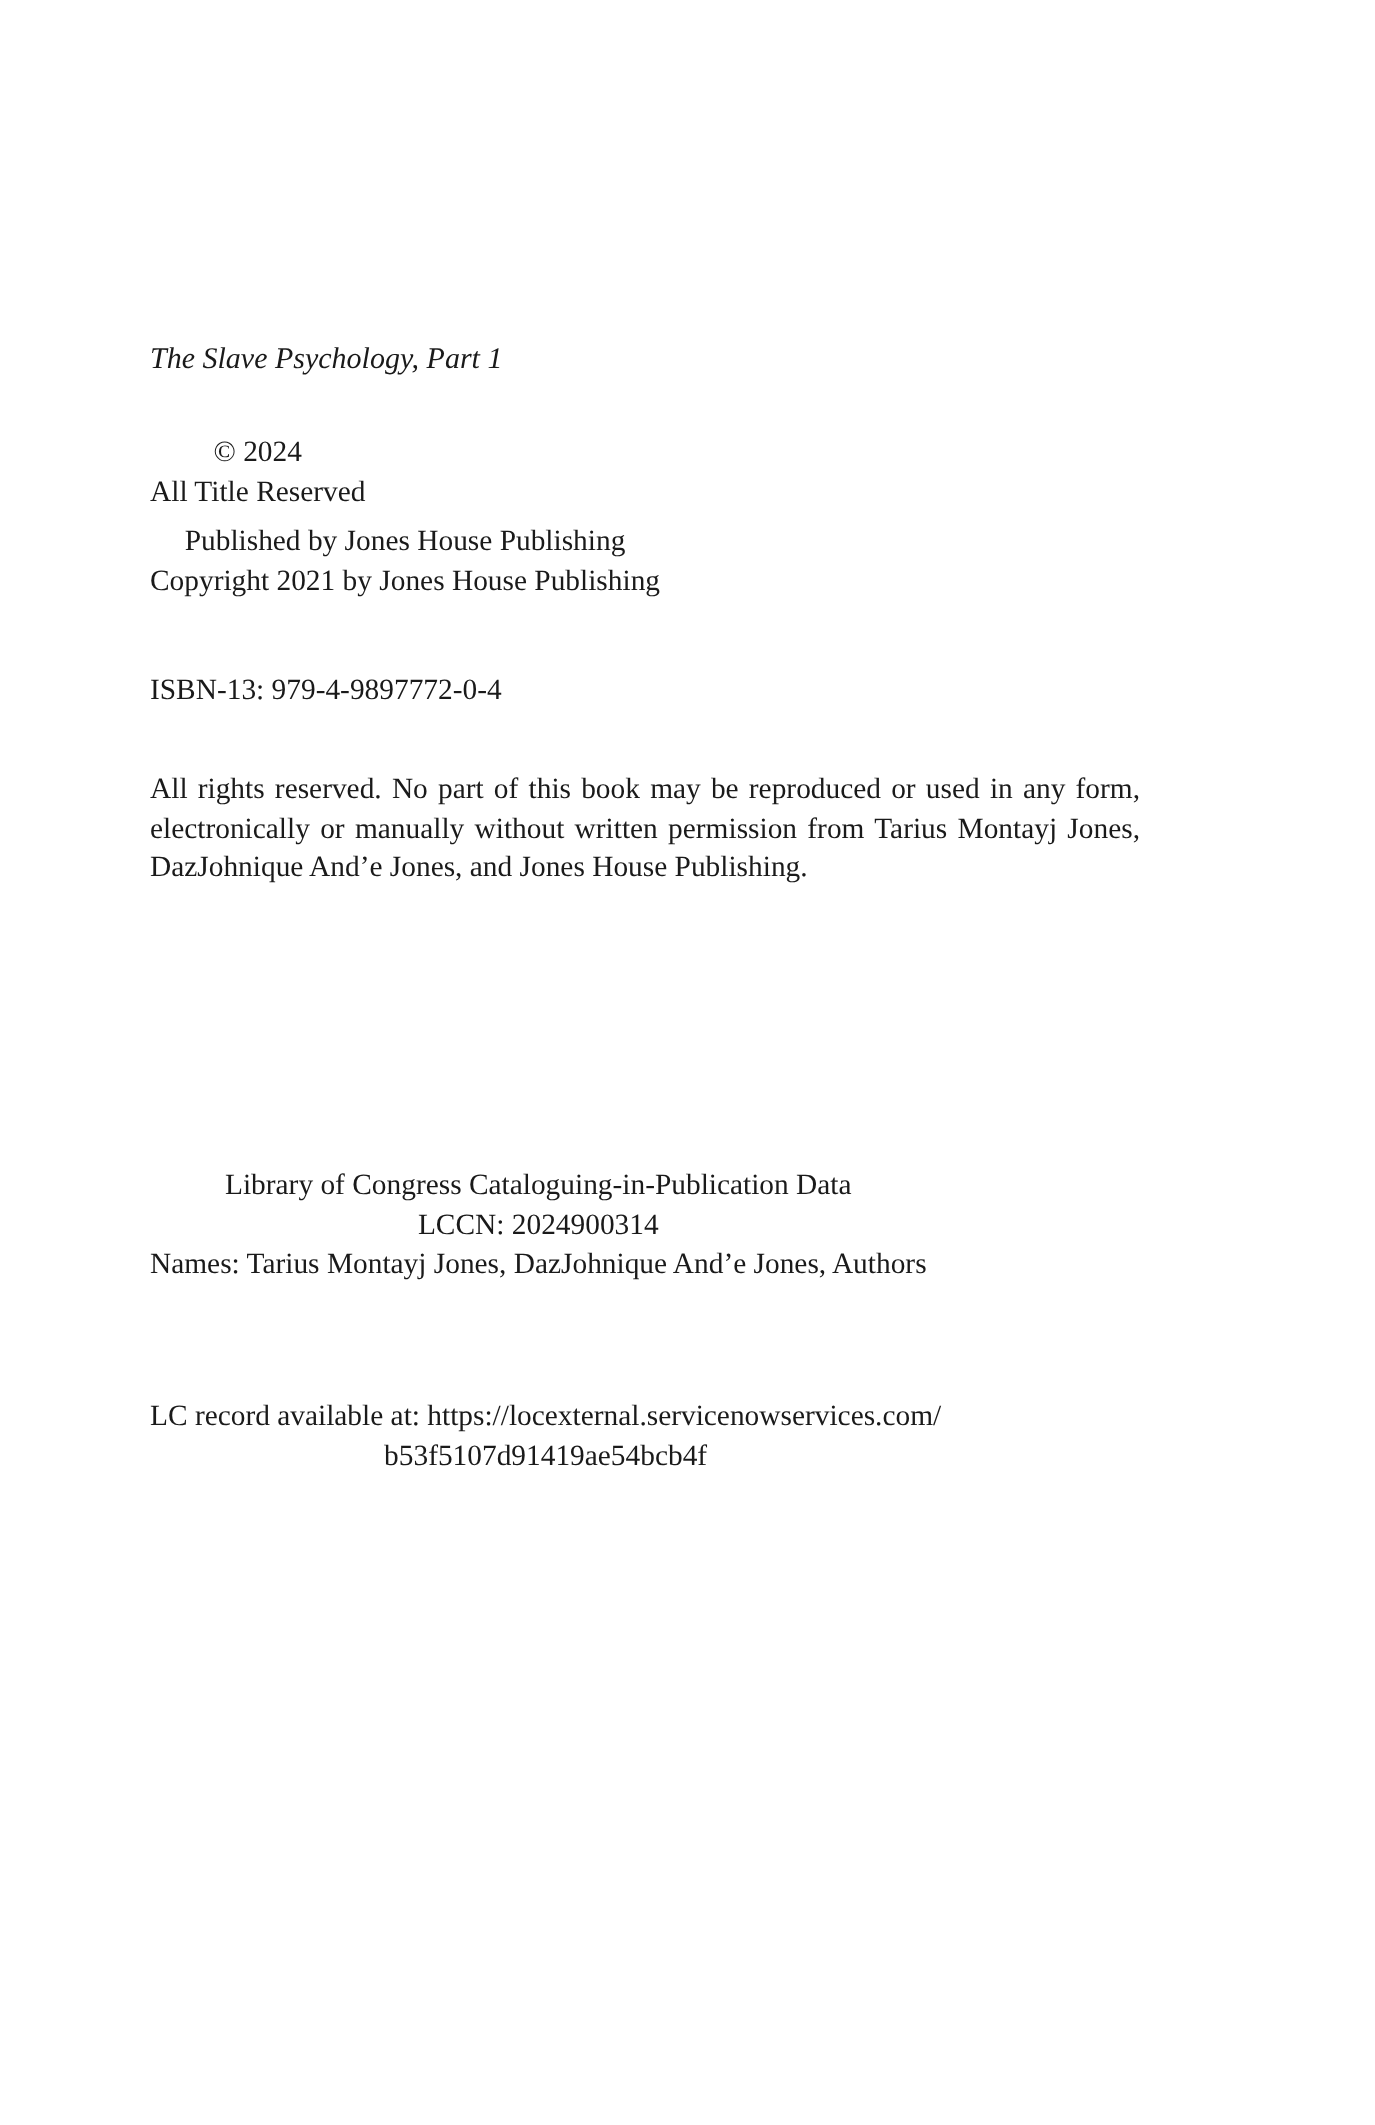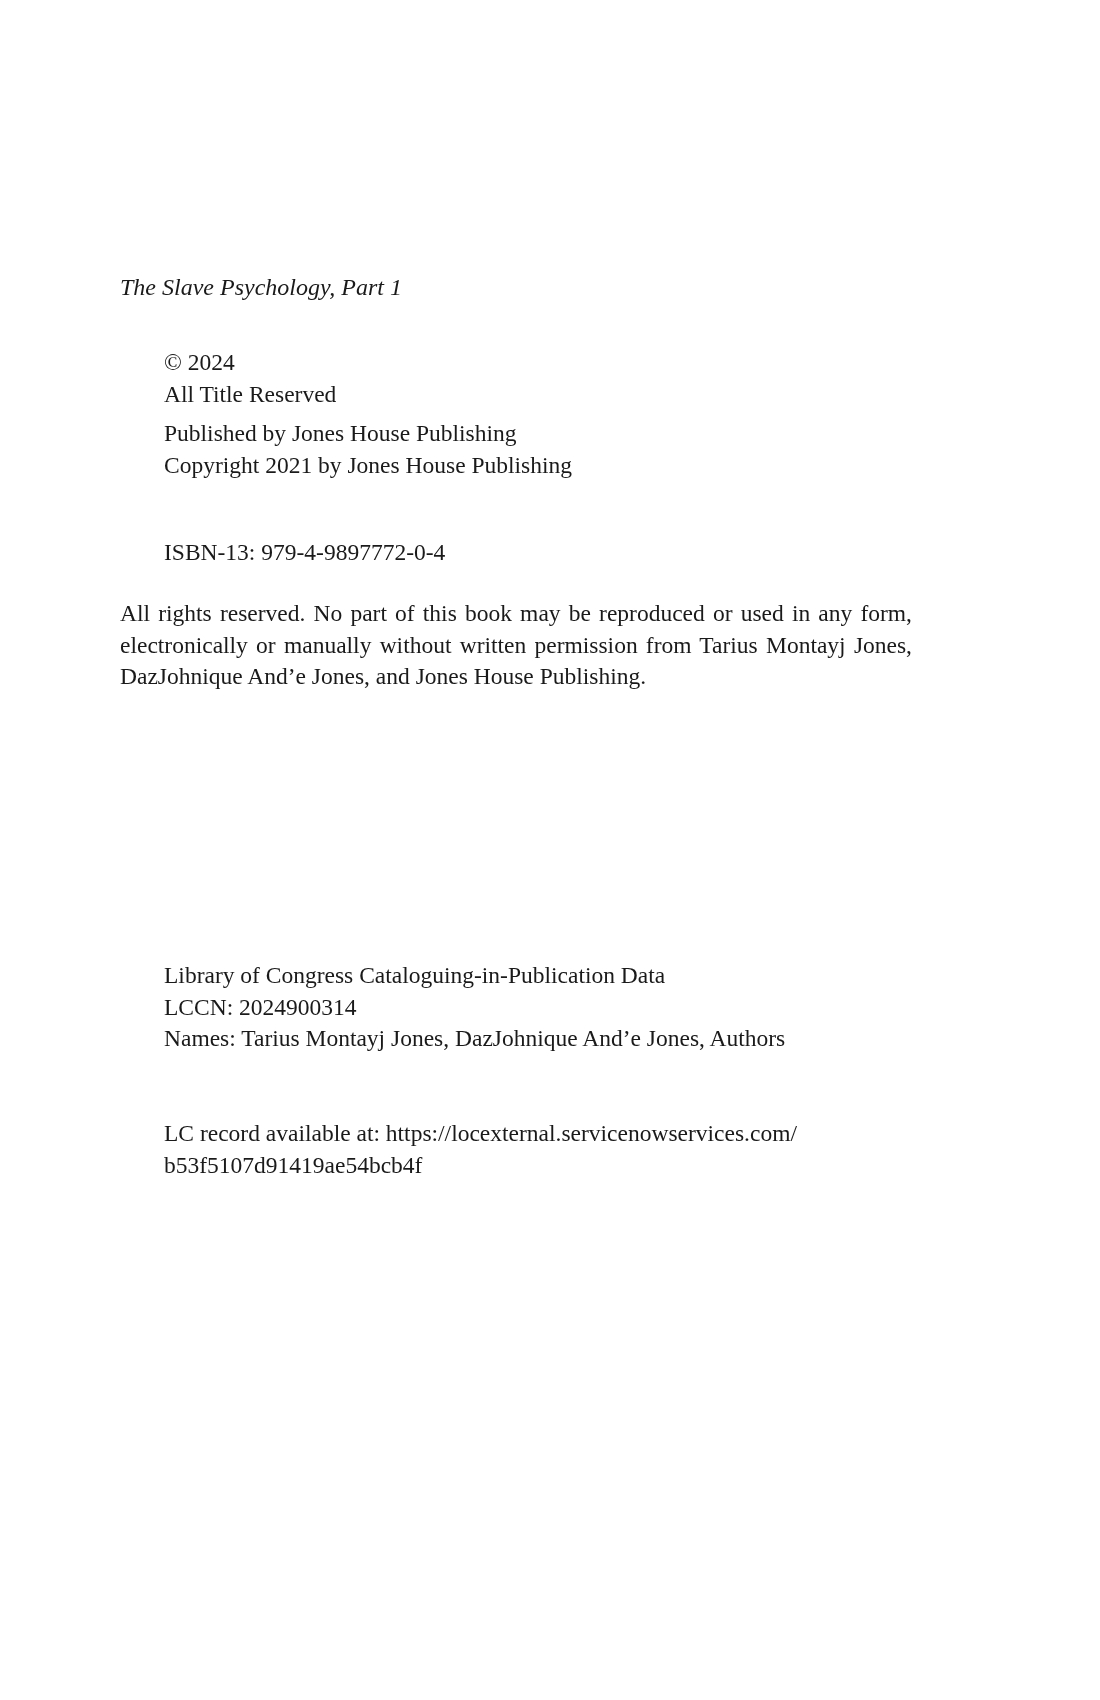--- a/index.html
+++ b/index.html
@@ -1,22 +1,22 @@
 <!DOCTYPE html>
 <html><head>
 <meta charset="utf-8">
 <style>
   html, body { margin:0; padding:0; background:#ffffff; }
   body { width:1100px; height:1700px; position:relative; overflow:hidden;
          font-family:"Liberation Serif","DejaVu Serif",serif; color:#1a1a1a; }
   .page { position:absolute; left:120px; top:0; width:792px; }
-  .line { font-size:23.5px; line-height:31.5px; white-space:nowrap; }
+  .line { font-size:23.5px; line-height:31.5px; white-space:nowrap;text-align:center; }
   .title { position:absolute; top:272px; font-style:italic; font-size:24px; }
-  .blk { position:absolute; left:0;margin-left:44px; }
-  .para { position:absolute; top:598px; width:792px; font-size:23.5px; line-height:31.5px;
+  .blk { position:absolute; left:0; }
+  .para { position:absolute; top:616px; width:792px; font-size:23.5px; line-height:31.5px;
           text-align:justify; text-align-last:left; }
 </style>
 </head>
 <body>
 
 <div class="page">
   <div class="line title">The Slave Psychology, Part 1</div>
 
   <div class="blk" style="top:347px">
     <div class="line">© 2024</div>
@@ -27,21 +27,21 @@
     <div class="line">Published by Jones House Publishing</div>
     <div class="line">Copyright 2021 by Jones House Publishing</div>
   </div>
 
   <div class="blk" style="top:537px">
     <div class="line">ISBN-13: 979-4-9897772-0-4</div>
   </div>
 
   <div class="para">All rights reserved. No part of this book may be reproduced or used in any form, electronically or manually without written permission from Tarius Montayj Jones, DazJohnique And’e Jones, and Jones House Publishing.</div>
 
-  <div class="blk" style="top:960px">
+  <div class="blk" style="top:933px">
     <div class="line">Library of Congress Cataloguing-in-Publication Data</div>
     <div class="line">LCCN: 2024900314</div>
     <div class="line">Names: Tarius Montayj Jones, DazJohnique And’e Jones, Authors</div>
   </div>
 
   <div class="blk" style="top:1118px">
     <div class="line">LC record available at: https://locexternal.servicenowservices.com/</div>
     <div class="line">b53f5107d91419ae54bcb4f</div>
   </div>
 </div>

